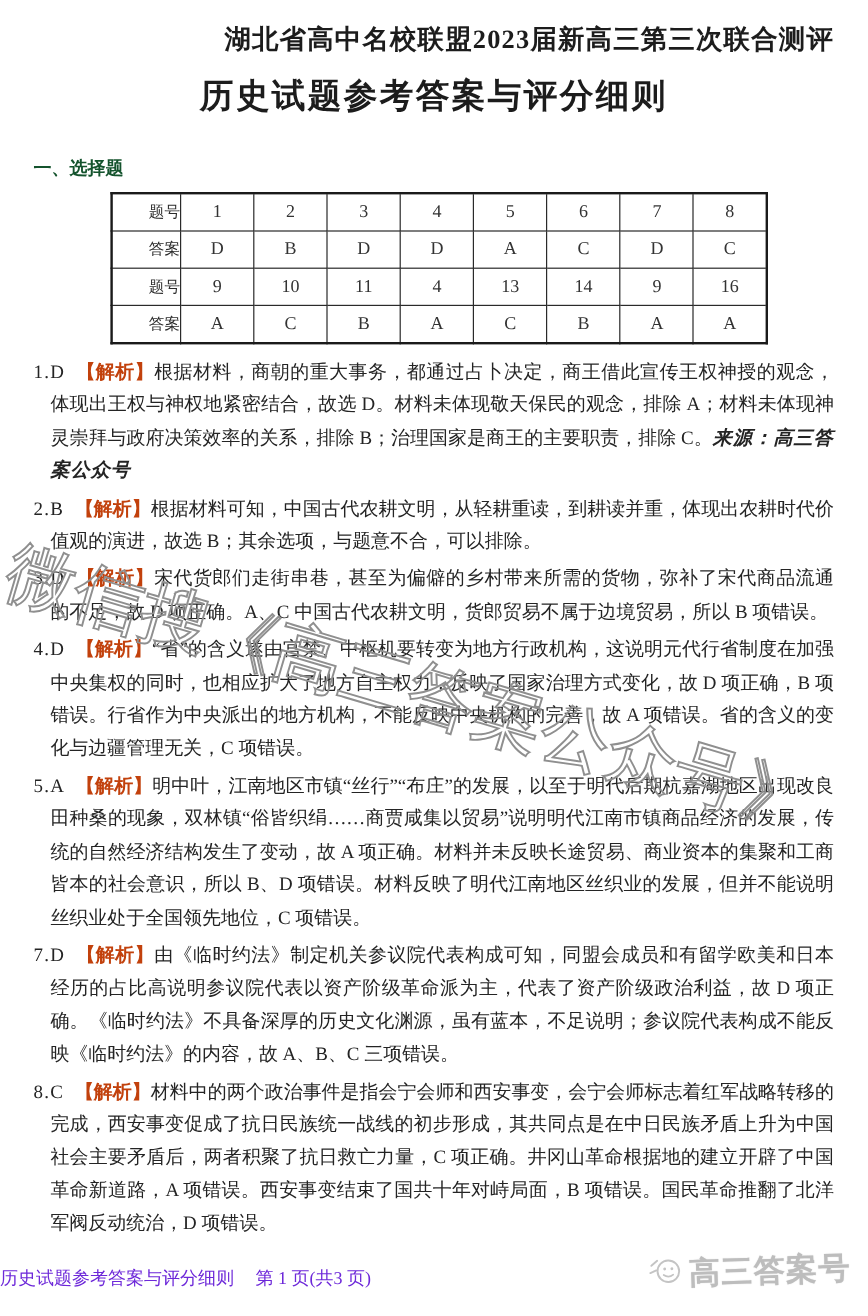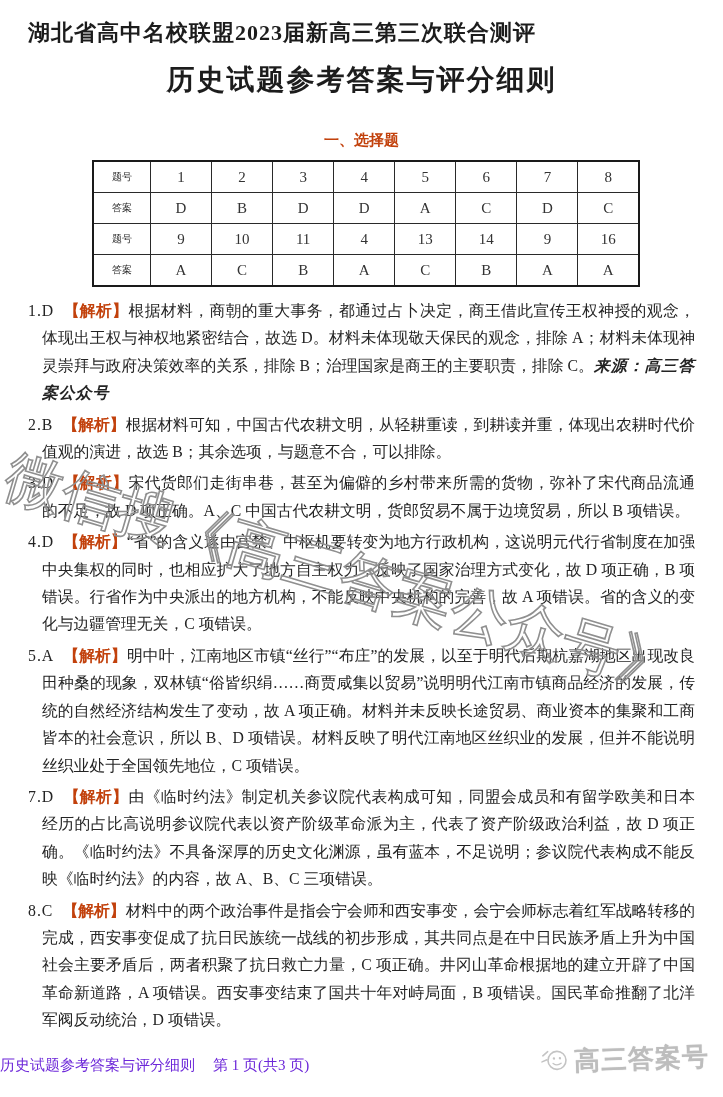--- a/index.html
+++ b/index.html
@@ -10,60 +10,59 @@
     font-family: "Liberation Serif", serif;
     position: relative;
     overflow: hidden;
   }
   .doc {
     position: absolute; inset: 0;
     padding: 10px 28px 0 28px;
     box-sizing: border-box;
   }
   .title1 {
-    text-align: left;
+    text-align: right;
     font-size: 22px;
     font-weight: bold;
     letter-spacing: 1px;
     margin: 8px 0 0 0;
     font-family: "Liberation Serif", serif;
   }
   .title2 {
     text-align: center;
     font-size: 28px;
     font-weight: bold;
     letter-spacing: 2px;
     margin: 13px 0 0 0;
     font-family: "Liberation Sans", sans-serif;
   }
   .section-heading {
     margin-top: 32px;
     font-size: 15px;
     font-weight: bold;
     font-family: "Liberation Sans", sans-serif;
-    color: #c2410c;
-    text-align: center;
+    color: #14532d;
   }
   table.answers {
     border-collapse: collapse;
     margin: 10px 0 0 64px;
     width: 548px;
     table-layout: fixed;
   }
   table.answers td {
     border: 1.5px solid #2a2a2a;
     height: 30px;
     text-align: center;
     vertical-align: middle;
     font-size: 15px;
     color: #333;
     padding: 0;
   }
   table.answers { border: 2.5px solid #1a1a1a; }
-  table.answers td.hd { width: 56px; font-size: 10px; color: #2b2b2b; }
+  table.answers td.hd { width: 56px; font-size: 13px; color: #2b2b2b; text-align: right; }
   .explanations { margin-top: 10px; }
   .item {
     font-size: 15.8px;
     line-height: 27.4px;
     text-align: justify;
     padding-left: 14px;
     text-indent: -14px;
     margin-bottom: 4px;
     color: #242424;
   }

